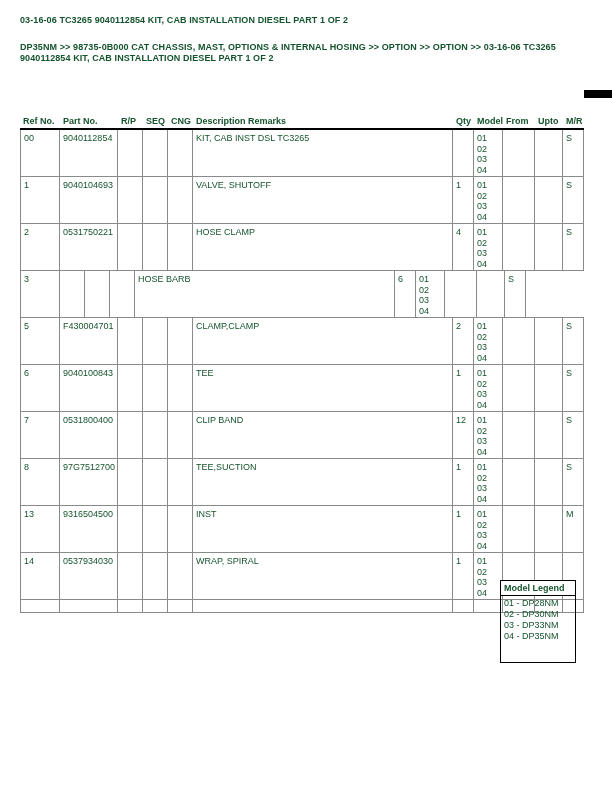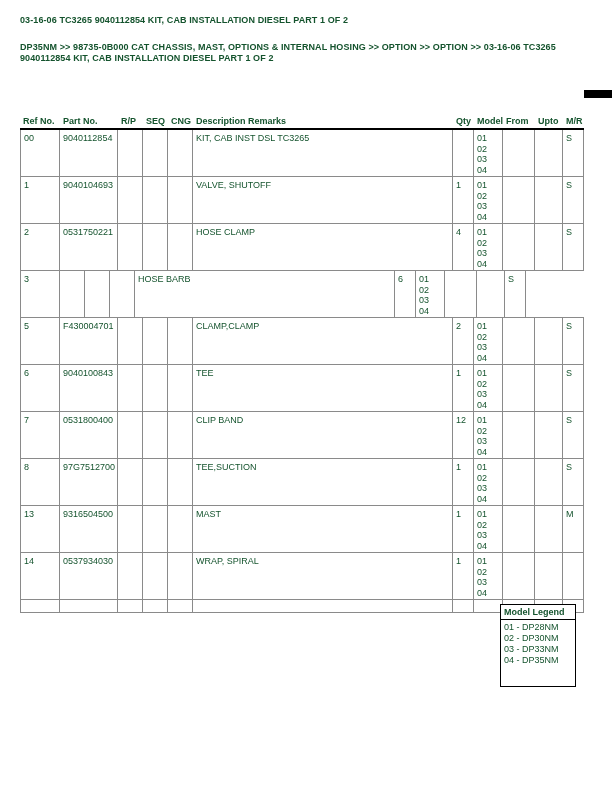--- a/index.html
+++ b/index.html
@@ -38,21 +38,21 @@
   .c-desc { width:260px; }
   .c-qty  { width:21px; }
   .c-model{ width:29px; }
   .c-from { width:32px; }
   .c-upto { width:28px; }
   .c-mr   { width:21px; }
   .legend {
     position:absolute; left:500px; top:580px; width:76px; font-size:9px;
   }
   .legend-title {
-    border:1px solid #000; font-weight:bold; padding:2px 3px; background:#fff;margin-top:24px;
+    border:1px solid #000; font-weight:bold; padding:2px 3px; background:#fff;
   }
   .legend-body {
     border:1px solid #000; border-top:none; padding:2px 3px 20px 3px; line-height:11px;
   }
 </style>
 </head>
 <body>
 
 <div class="page">
 
@@ -214,21 +214,21 @@
       <div class="cell c-upto"></div>
       <div class="cell c-mr">S</div>
     </div>
 
     <div class="trow">
       <div class="cell c-ref first">13</div>
       <div class="cell c-part">9316504500</div>
       <div class="cell c-rp"></div>
       <div class="cell c-seq"></div>
       <div class="cell c-cng"></div>
-      <div class="cell c-desc">MAST</div>
+      <div class="cell c-desc">INST</div>
       <div class="cell c-qty">1</div>
       <div class="cell c-model pre">01
 02
 03
 04</div>
       <div class="cell c-from"></div>
       <div class="cell c-upto"></div>
       <div class="cell c-mr">M</div>
     </div>
 

